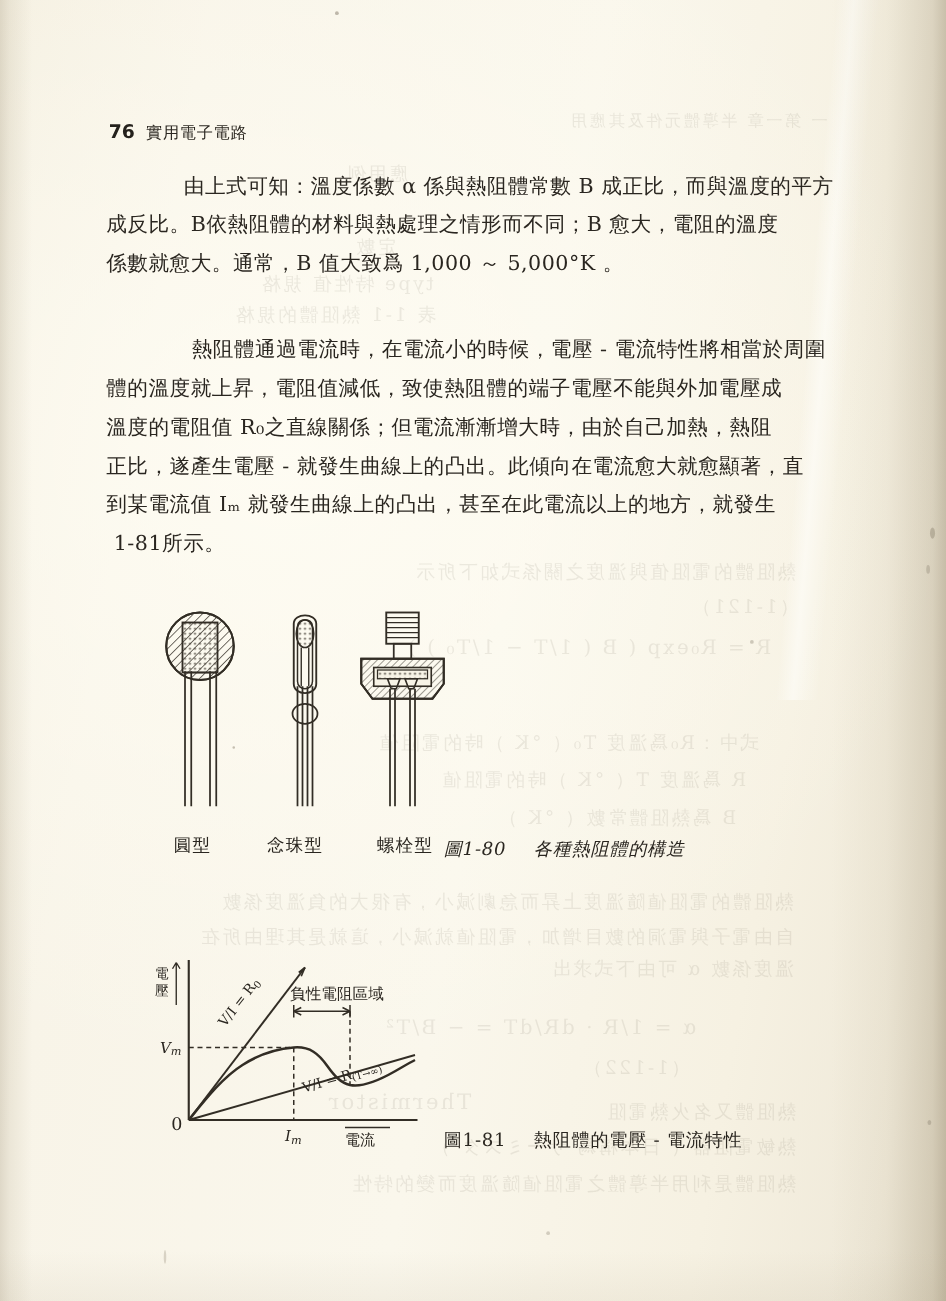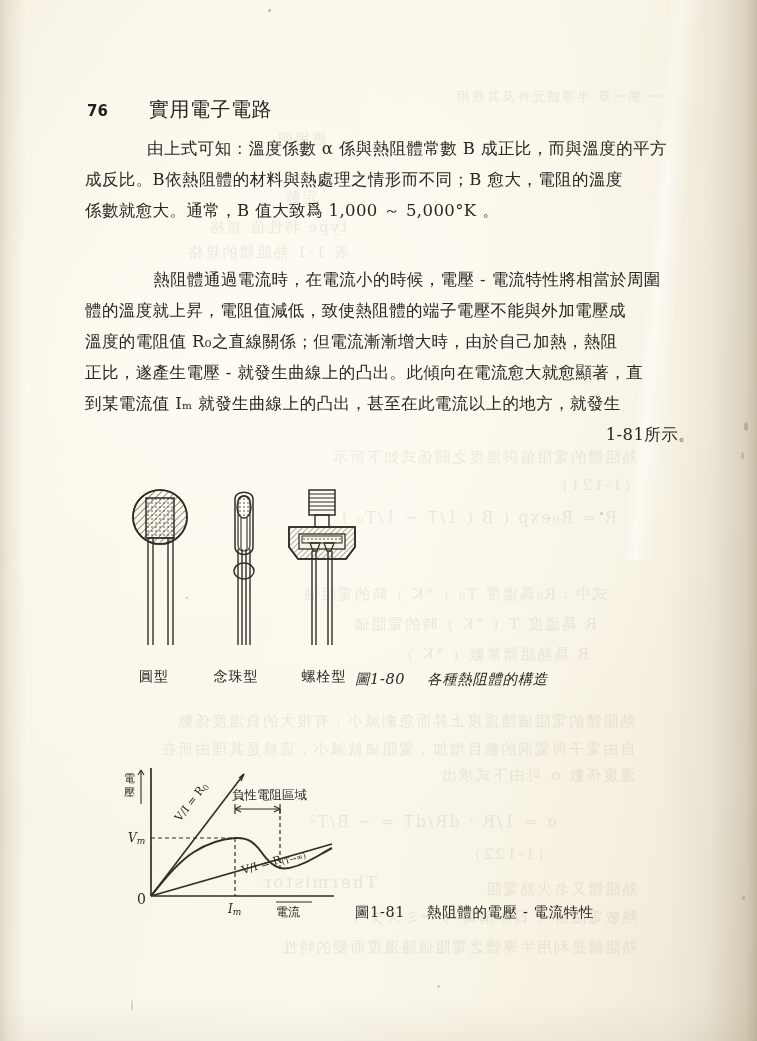--- a/index.html
+++ b/index.html
@@ -72,33 +72,32 @@
     position: absolute;
     inset: 0;
   }
 
   .running-head {
     position: absolute;
     left: 87px;
     top: 96px;
     display: flex;
     align-items: baseline;
-    gap: 21px;
+    gap: 9px;
   }
   .folio {
     font-family: "DejaVu Sans", "Liberation Sans", sans-serif;
     font-weight: 700;
     font-size: 15px;
     color: #24211c;
   }
   .book-title {
-    font-size: 20px;
+    font-size: 13px;
     letter-spacing: 0.5px;
     color: #2b2721;
-    margin-left: 20px;
   }
 
   .body-block {
     position: absolute;
     left: 85px;
     width: 610px;
   }
   .para {
     font-size: 16.5px;
     line-height: 31px;
@@ -215,21 +214,21 @@
       </div>
     </div>
 
     <div class="body-block" style="top:264px;">
       <div class="para">
         <span class="ln indent">熱阻體通過電流時，在電流小的時候，電壓 - 電流特性將相當於周圍</span>
         <span class="ln">體的溫度就上昇，電阻值減低，致使熱阻體的端子電壓不能與外加電壓成</span>
         <span class="ln">溫度的電阻值 R₀之直線關係；但電流漸漸增大時，由於自己加熱，熱阻</span>
         <span class="ln">正比，遂產生電壓 - 就發生曲線上的凸出。此傾向在電流愈大就愈顯著，直</span>
         <span class="ln">到某電流值 Iₘ 就發生曲線上的凸出，甚至在此電流以上的地方，就發生</span>
-        <span class="ln" style="padding-left:6px;text-align:right;">1-81所示。</span>
+        <span class="ln" style="padding-left:6px;">1-81所示。</span>
       </div>
     </div>
 
     <div class="figure" style="left:118px; top:485px;">
       <svg width="240" height="180" viewBox="0 0 240 180">
         <defs>
           <pattern id="hatchA" width="5" height="5" patternTransform="rotate(45)" patternUnits="userSpaceOnUse">
             <line x1="0" y1="0" x2="0" y2="5" stroke="#322d25" stroke-width="1.1"></line>
           </pattern>
           <pattern id="hatchB" width="4" height="4" patternTransform="rotate(45)" patternUnits="userSpaceOnUse">

